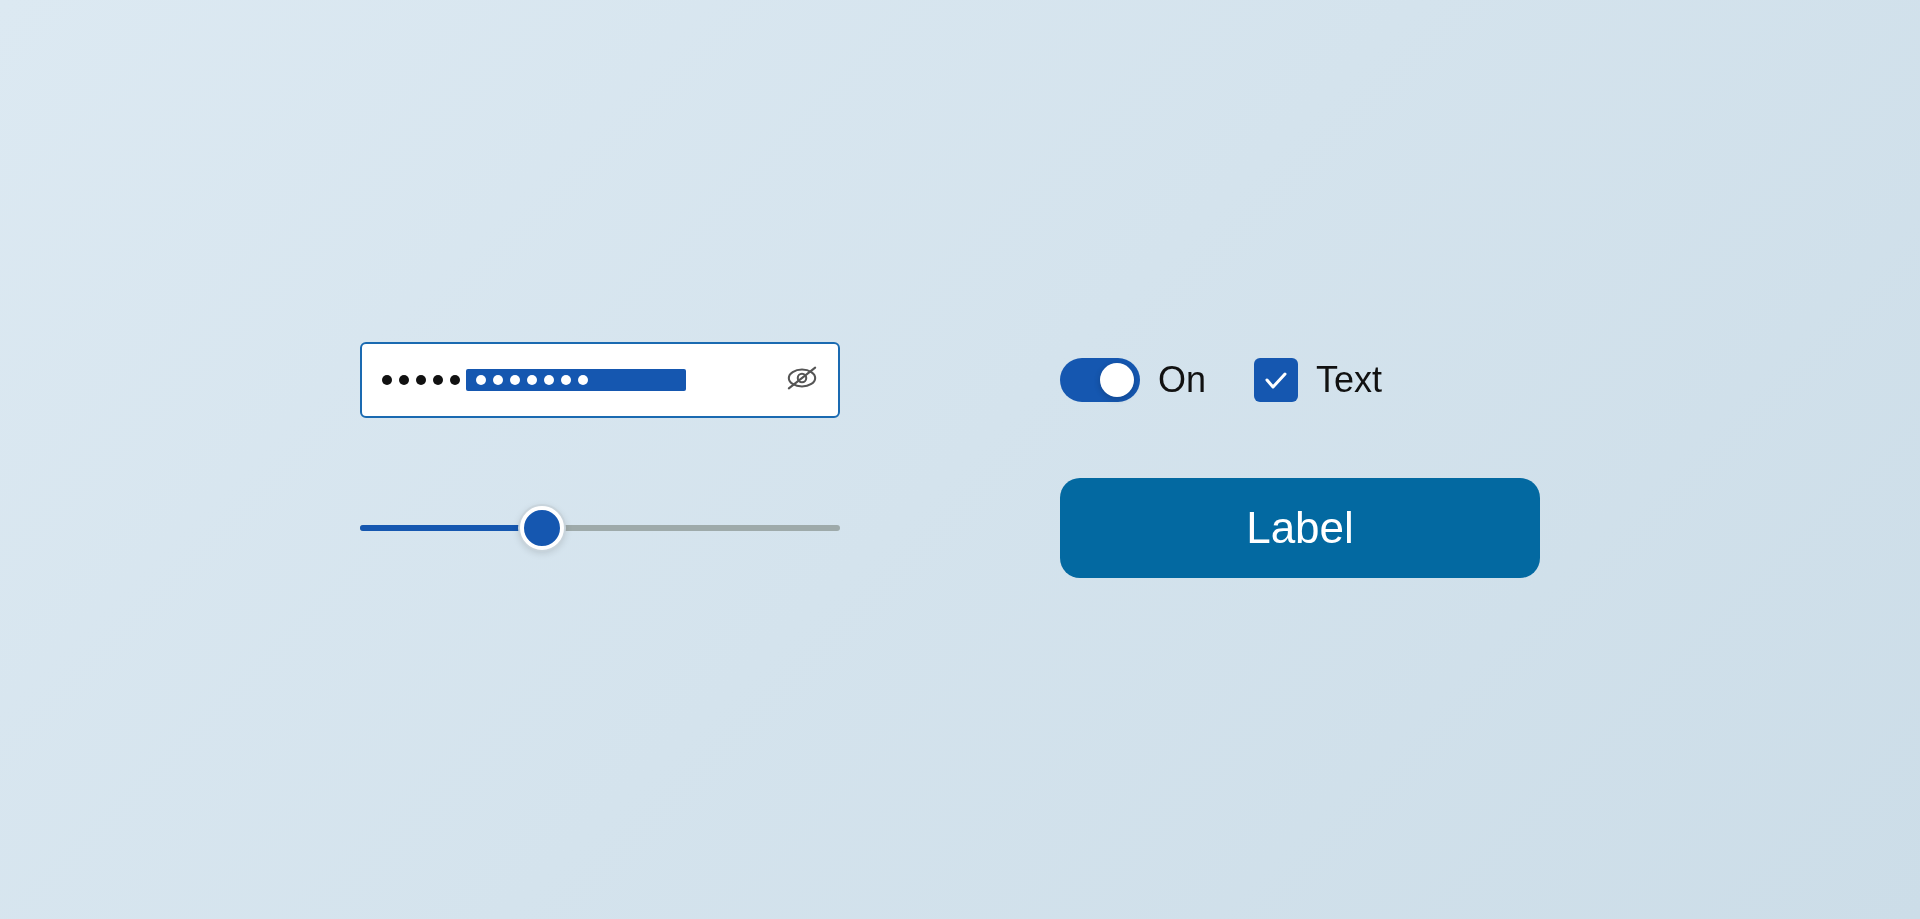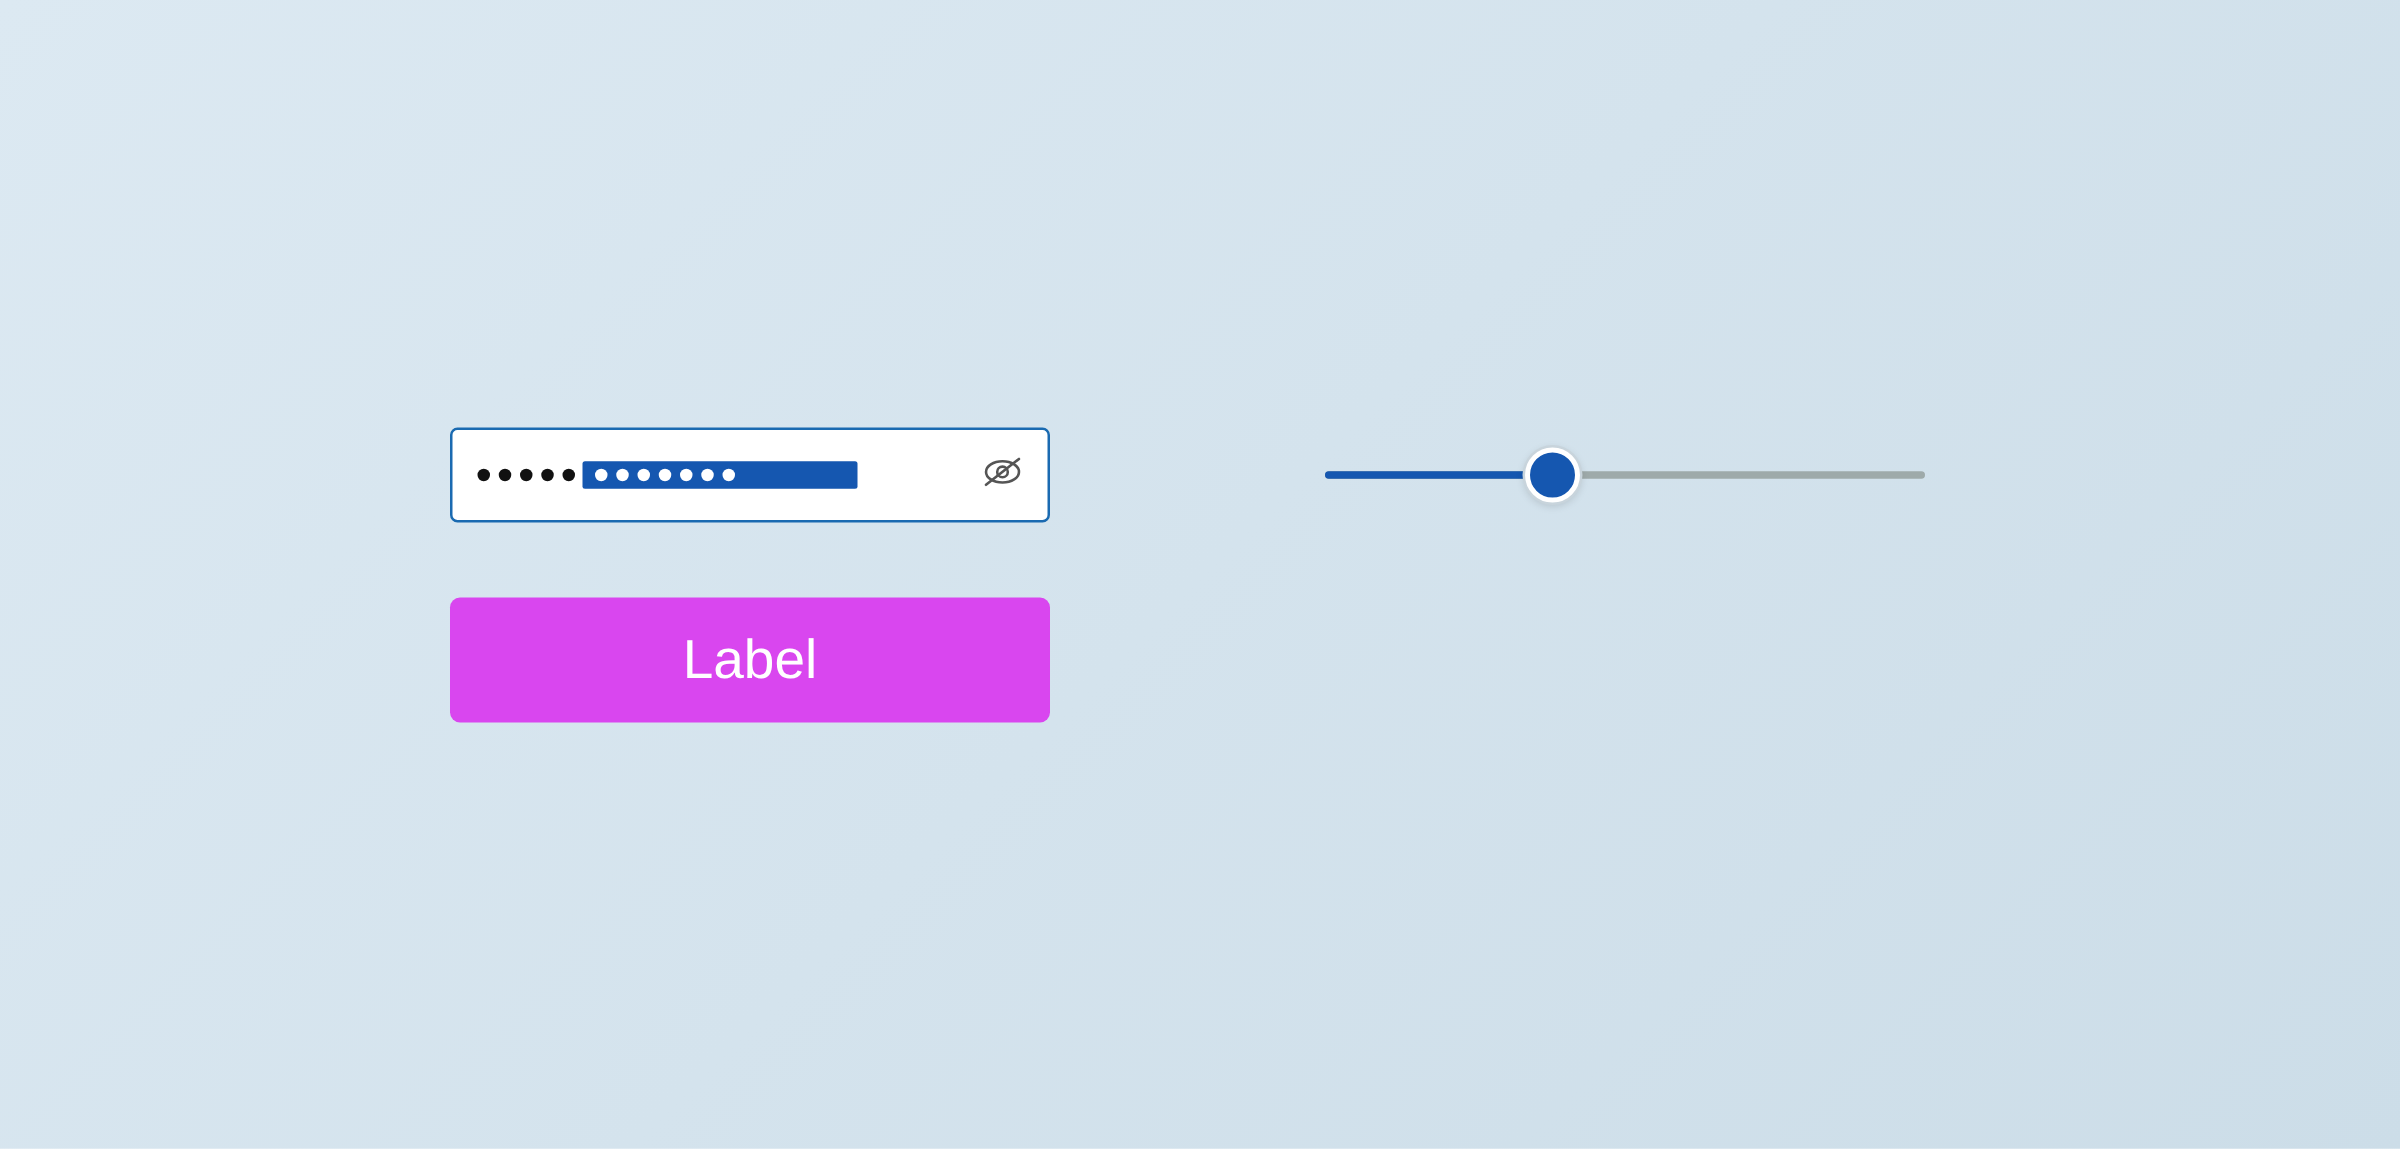--- a/index.html
+++ b/index.html
@@ -194,23 +194,23 @@
       box-shadow: 0 0 0 2px #c8d4dc, 0 2px 8px rgba(0,0,0,0.18);
       position: absolute;
       top: 50%;
       left: 160px;
       transform: translateY(-50%);
       cursor: pointer;
     }
 
     
     .label-button {
-      background: #d946ef;
+      background: #0369a1;
       border: none;
-      border-radius: 8px;
+      border-radius: 20px;
       width: 480px;
       height: 100px;
       display: flex;
       align-items: center;
       justify-content: center;
       cursor: pointer;
     }
 
     .label-button-text {
       font-size: 44px;
@@ -242,20 +242,37 @@
     </div>
     <div class="eye-icon-wrapper">
       <svg viewBox="0 0 34 34" fill="none" xmlns="http://www.w3.org/2000/svg">
         <ellipse cx="17" cy="17" rx="14" ry="9" stroke="#555" stroke-width="2.2" fill="none"></ellipse>
         <circle cx="17" cy="17" r="4.5" stroke="#555" stroke-width="2.2" fill="none"></circle>
         <path d="M3 28 L31 6" stroke="#555" stroke-width="2.2" stroke-linecap="round"></path>
       </svg>
     </div>
   </div>
 
+  <div class="toggle-checkbox-row">
+    <div class="toggle-group">
+      <div class="toggle-track">
+        <div class="toggle-thumb"></div>
+      </div>
+      <span class="toggle-label">On</span>
+    </div>
+
+    <div class="checkbox-group">
+      <div class="checkbox-box">
+        <svg viewBox="0 0 26 26" fill="none" xmlns="http://www.w3.org/2000/svg">
+          <polyline points="4,13 10,20 22,7" stroke="#fff" stroke-width="3" stroke-linecap="round" stroke-linejoin="round" fill="none"></polyline>
+        </svg>
+      </div>
+      <span class="checkbox-label">Text</span>
+    </div>
+  </div>
 
   <div class="slider-wrapper">
     <div class="slider-track-bg"></div>
     <div class="slider-track-fill"></div>
     <div class="slider-thumb"></div>
   </div>
 
   <button class="label-button">
     <span class="label-button-text">Label</span>
   </button>

